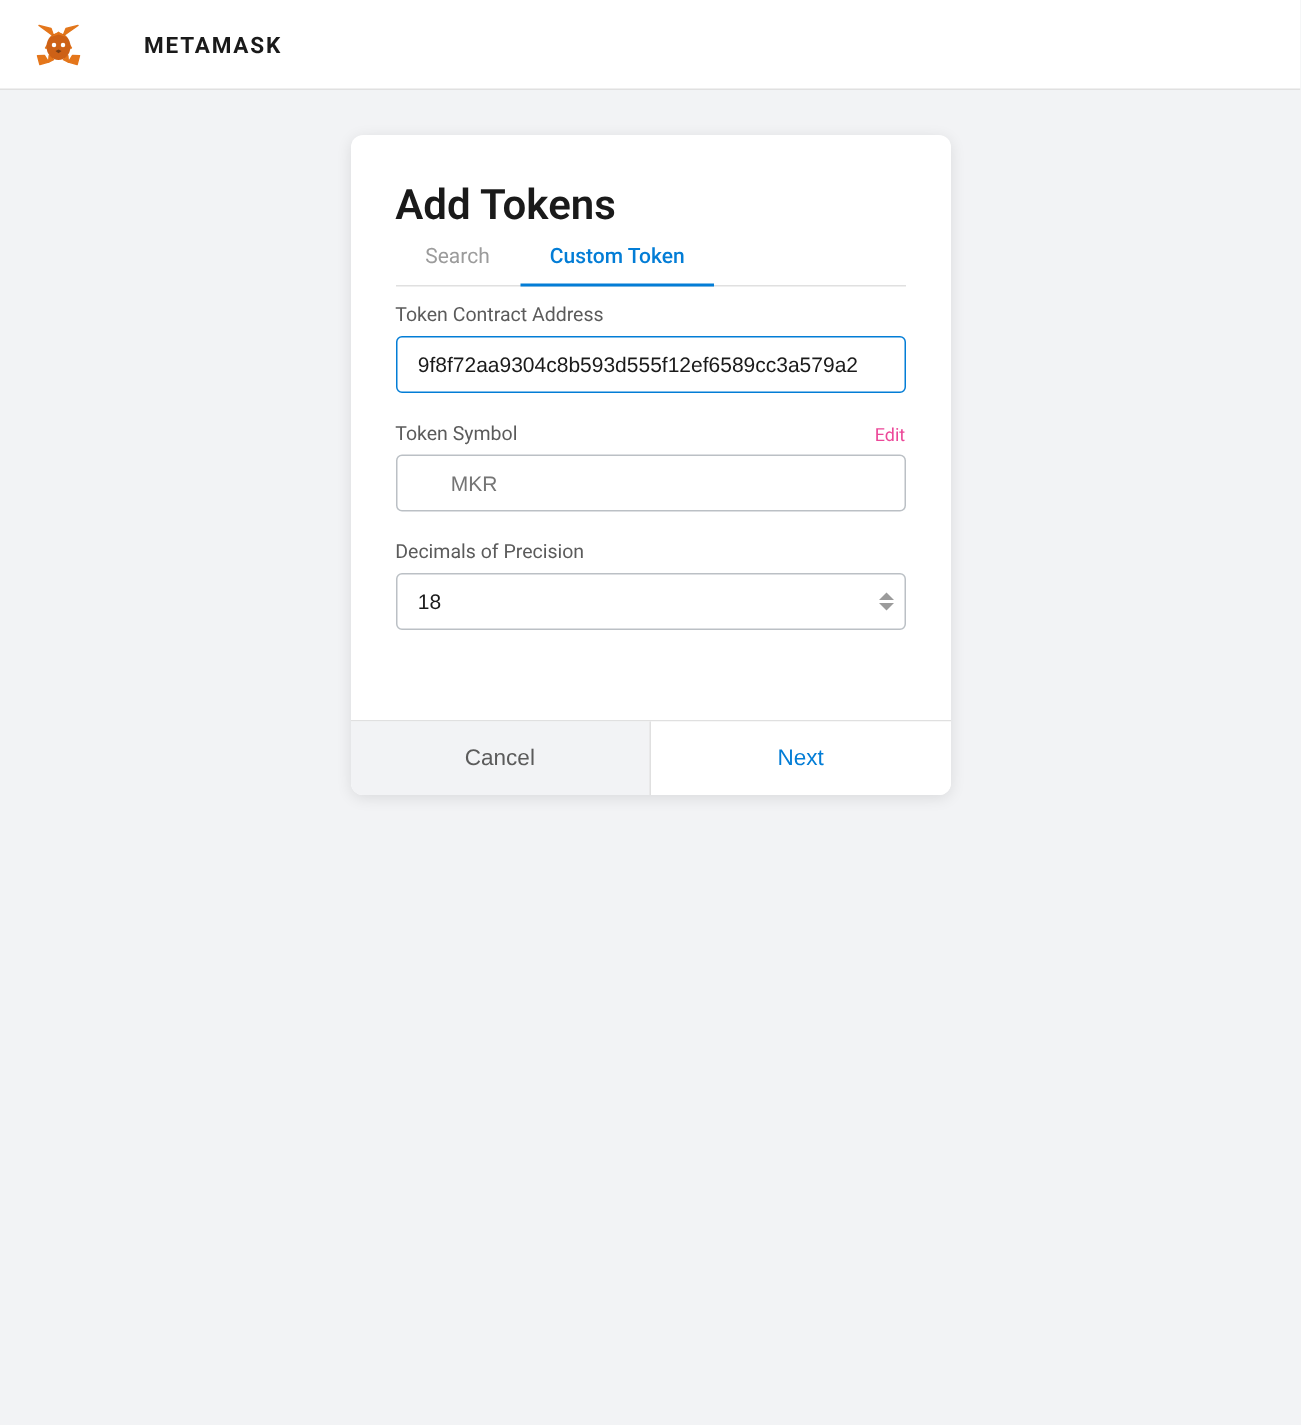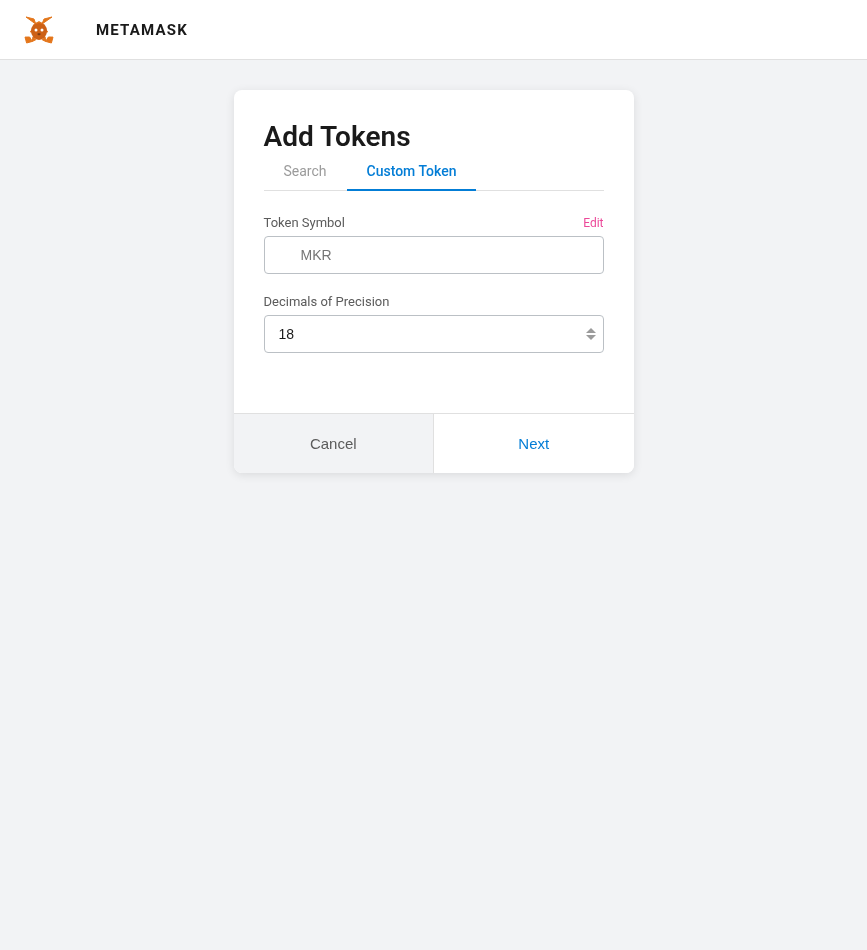--- a/index.html
+++ b/index.html
@@ -60,21 +60,21 @@
     .card-title {
       font-size: 28px;
       font-weight: 600;
       color: #1a1a1a;
     }
 
     
     .tabs {
       display: flex;
       border-bottom: 1px solid #e0e0e0;
-      margin-bottom: 24px;
+      margin-bottom: 12px;
     }
     .tab {
       padding: 10px 20px;
       font-size: 14px;
       cursor: pointer;
       color: #9b9b9b;
       border-bottom: 2px solid transparent;
       margin-bottom: -1px;
     }
     .tab.active {
@@ -148,21 +148,21 @@
       border-bottom: 5px solid #9b9b9b;
     }
     .spinner-arrow.down {
       border-top: 5px solid #9b9b9b;
     }
 
     
     .card-footer {
       display: flex;
       border-top: 1px solid #e0e0e0;
-      height: 60px;
+      height: 50px;
     }
     .btn-cancel {
       flex: 1;
       background: #f2f3f5;
       border: none;
       border-right: 1px solid #e0e0e0;
       font-size: 15px;
       font-weight: 500;
       color: #5b5b5b;
       cursor: pointer;
@@ -209,20 +209,26 @@
   <div class="card">
     <div class="card-body">
 
       <h1 class="card-title">Add Tokens</h1>
 
       <div class="tabs">
         <div class="tab">Search</div>
         <div class="tab active">Custom Token</div>
       </div>
 
+      <div class="field-group">
+        <div class="field-label-row">
+          <label class="field-label">Token Contract Address</label>
+        </div>
+        <input type="text" class="field-input active-border" value="9f8f72aa9304c8b593d555f12ef6589cc3a579a2" style="">
+      </div>
 
       <div class="field-group">
         <div class="field-label-row">
           <label class="field-label">Token Symbol</label>
           <span class="field-edit-link">Edit</span>
         </div>
         <input type="text" class="field-input field-input-placeholder" placeholder="MKR" value="" readonly="" style="">
       </div>
 
       <div class="field-group">

